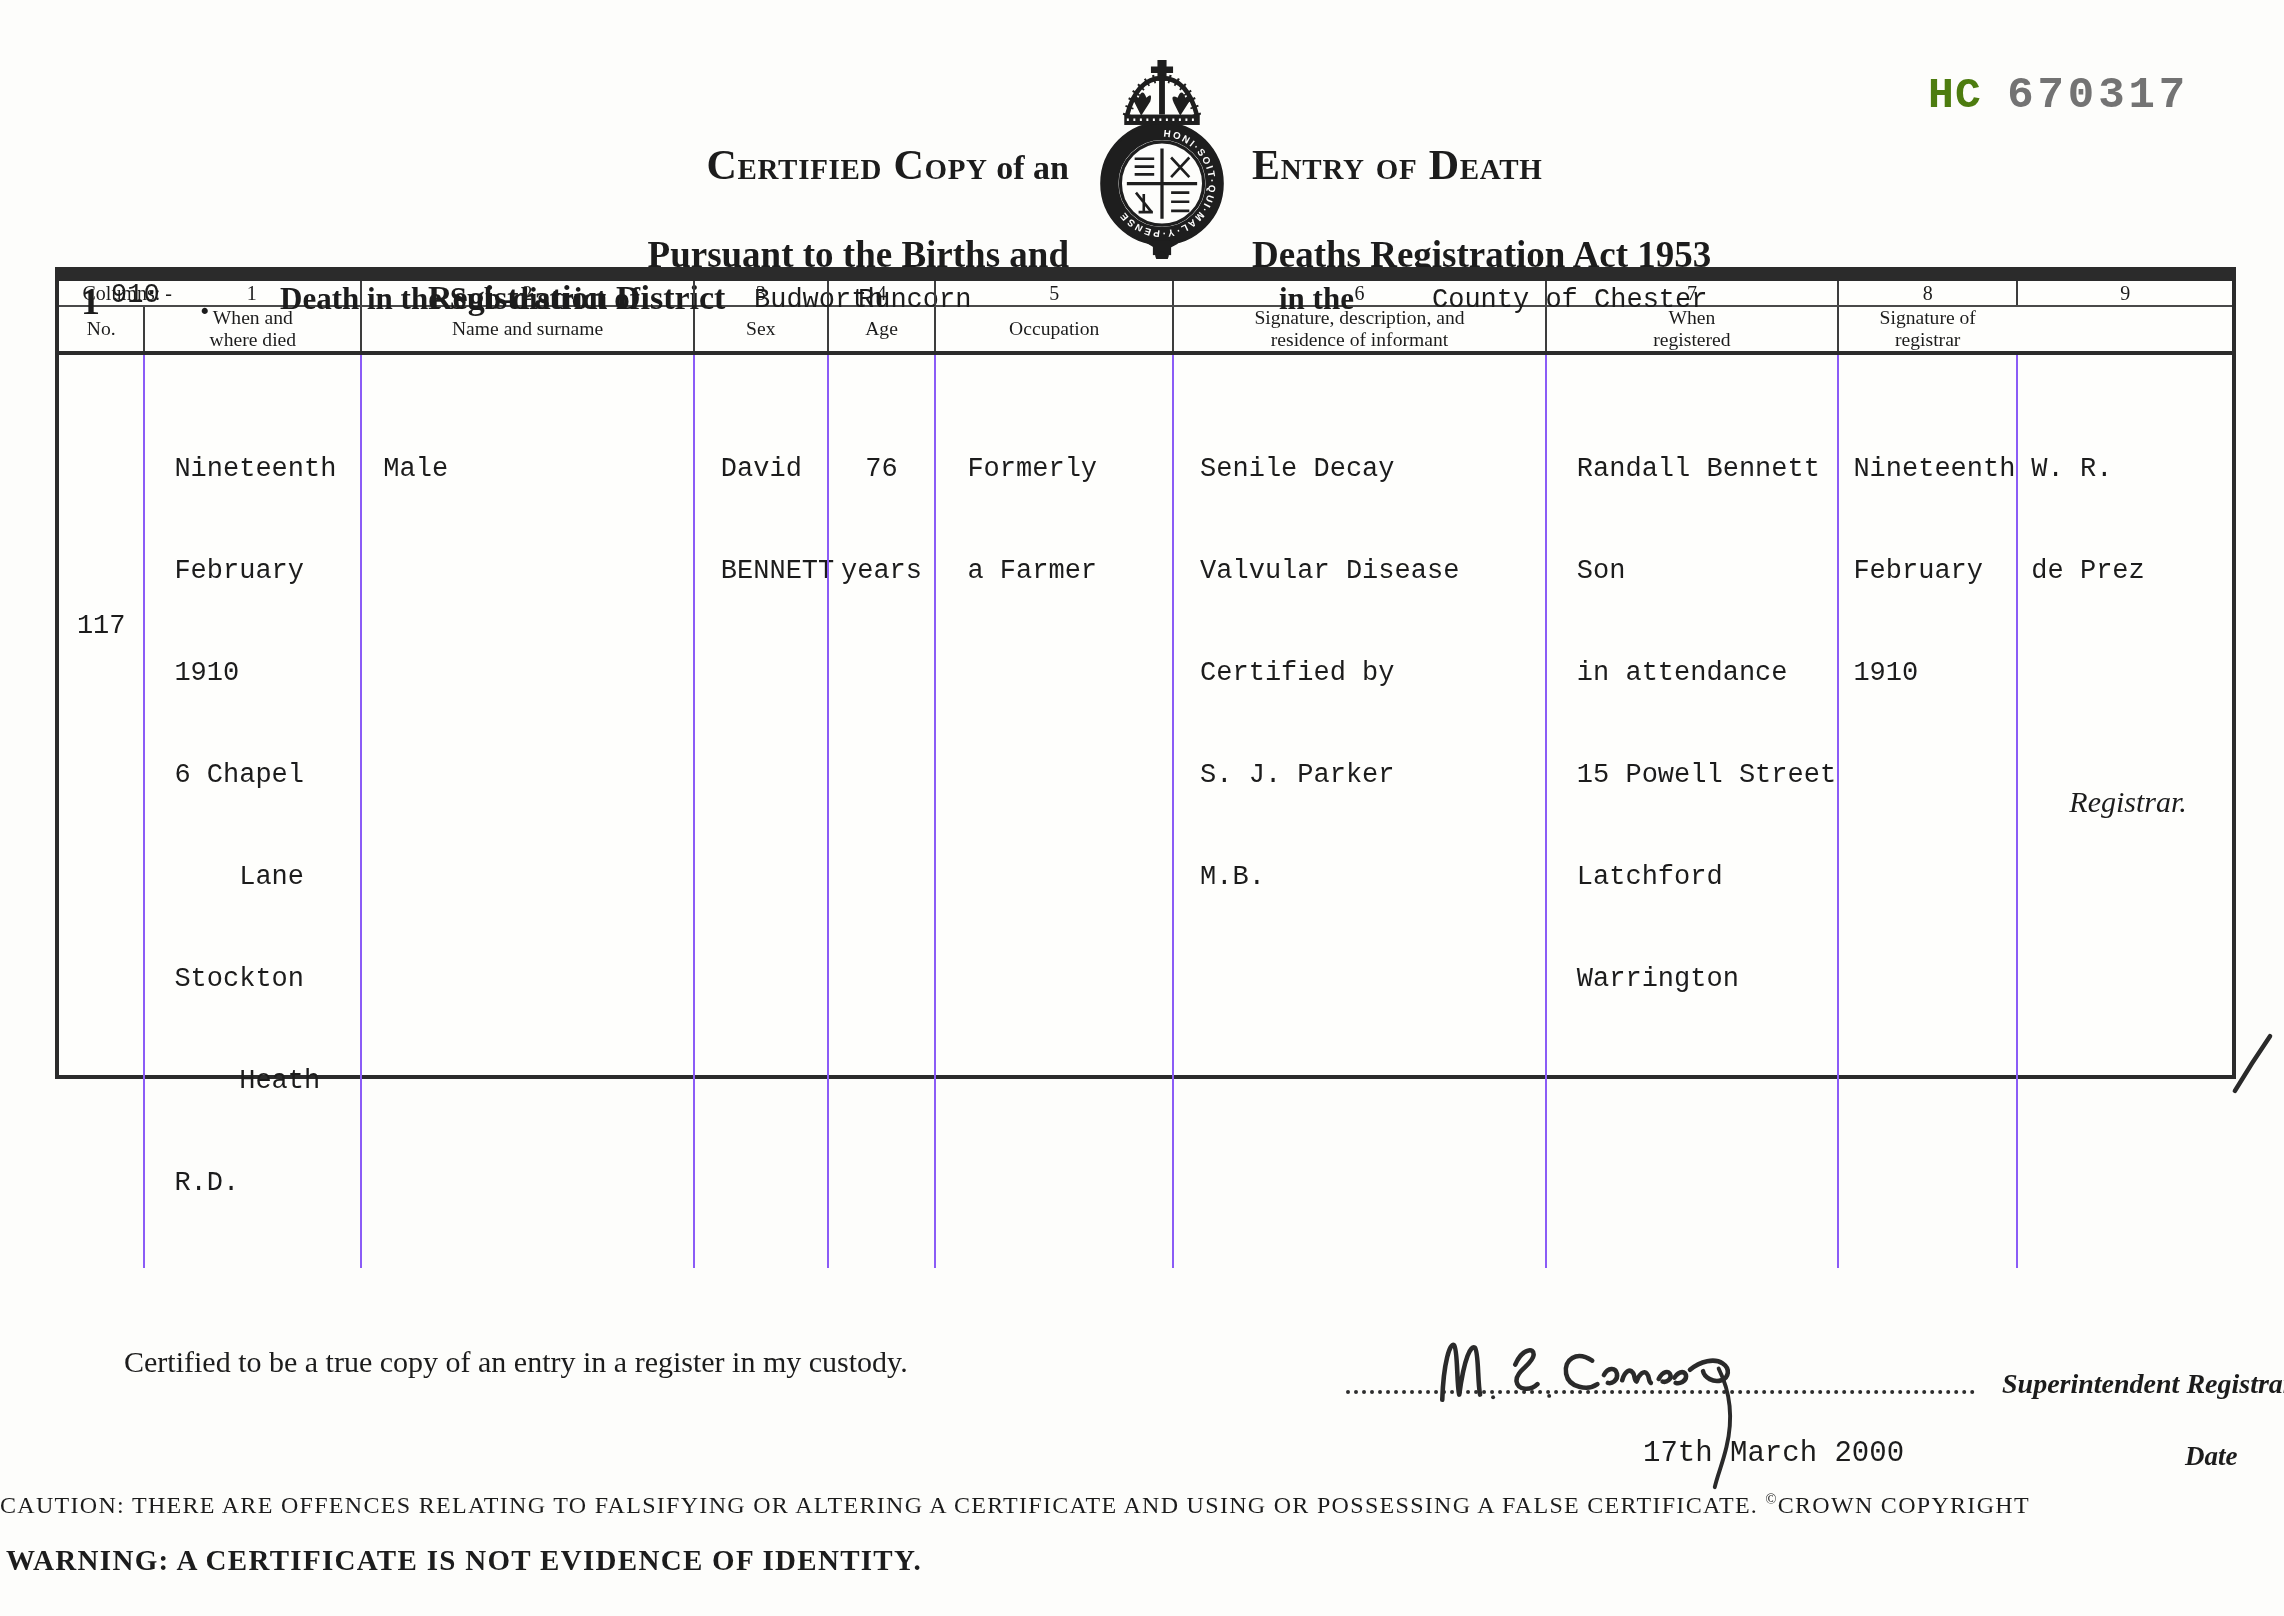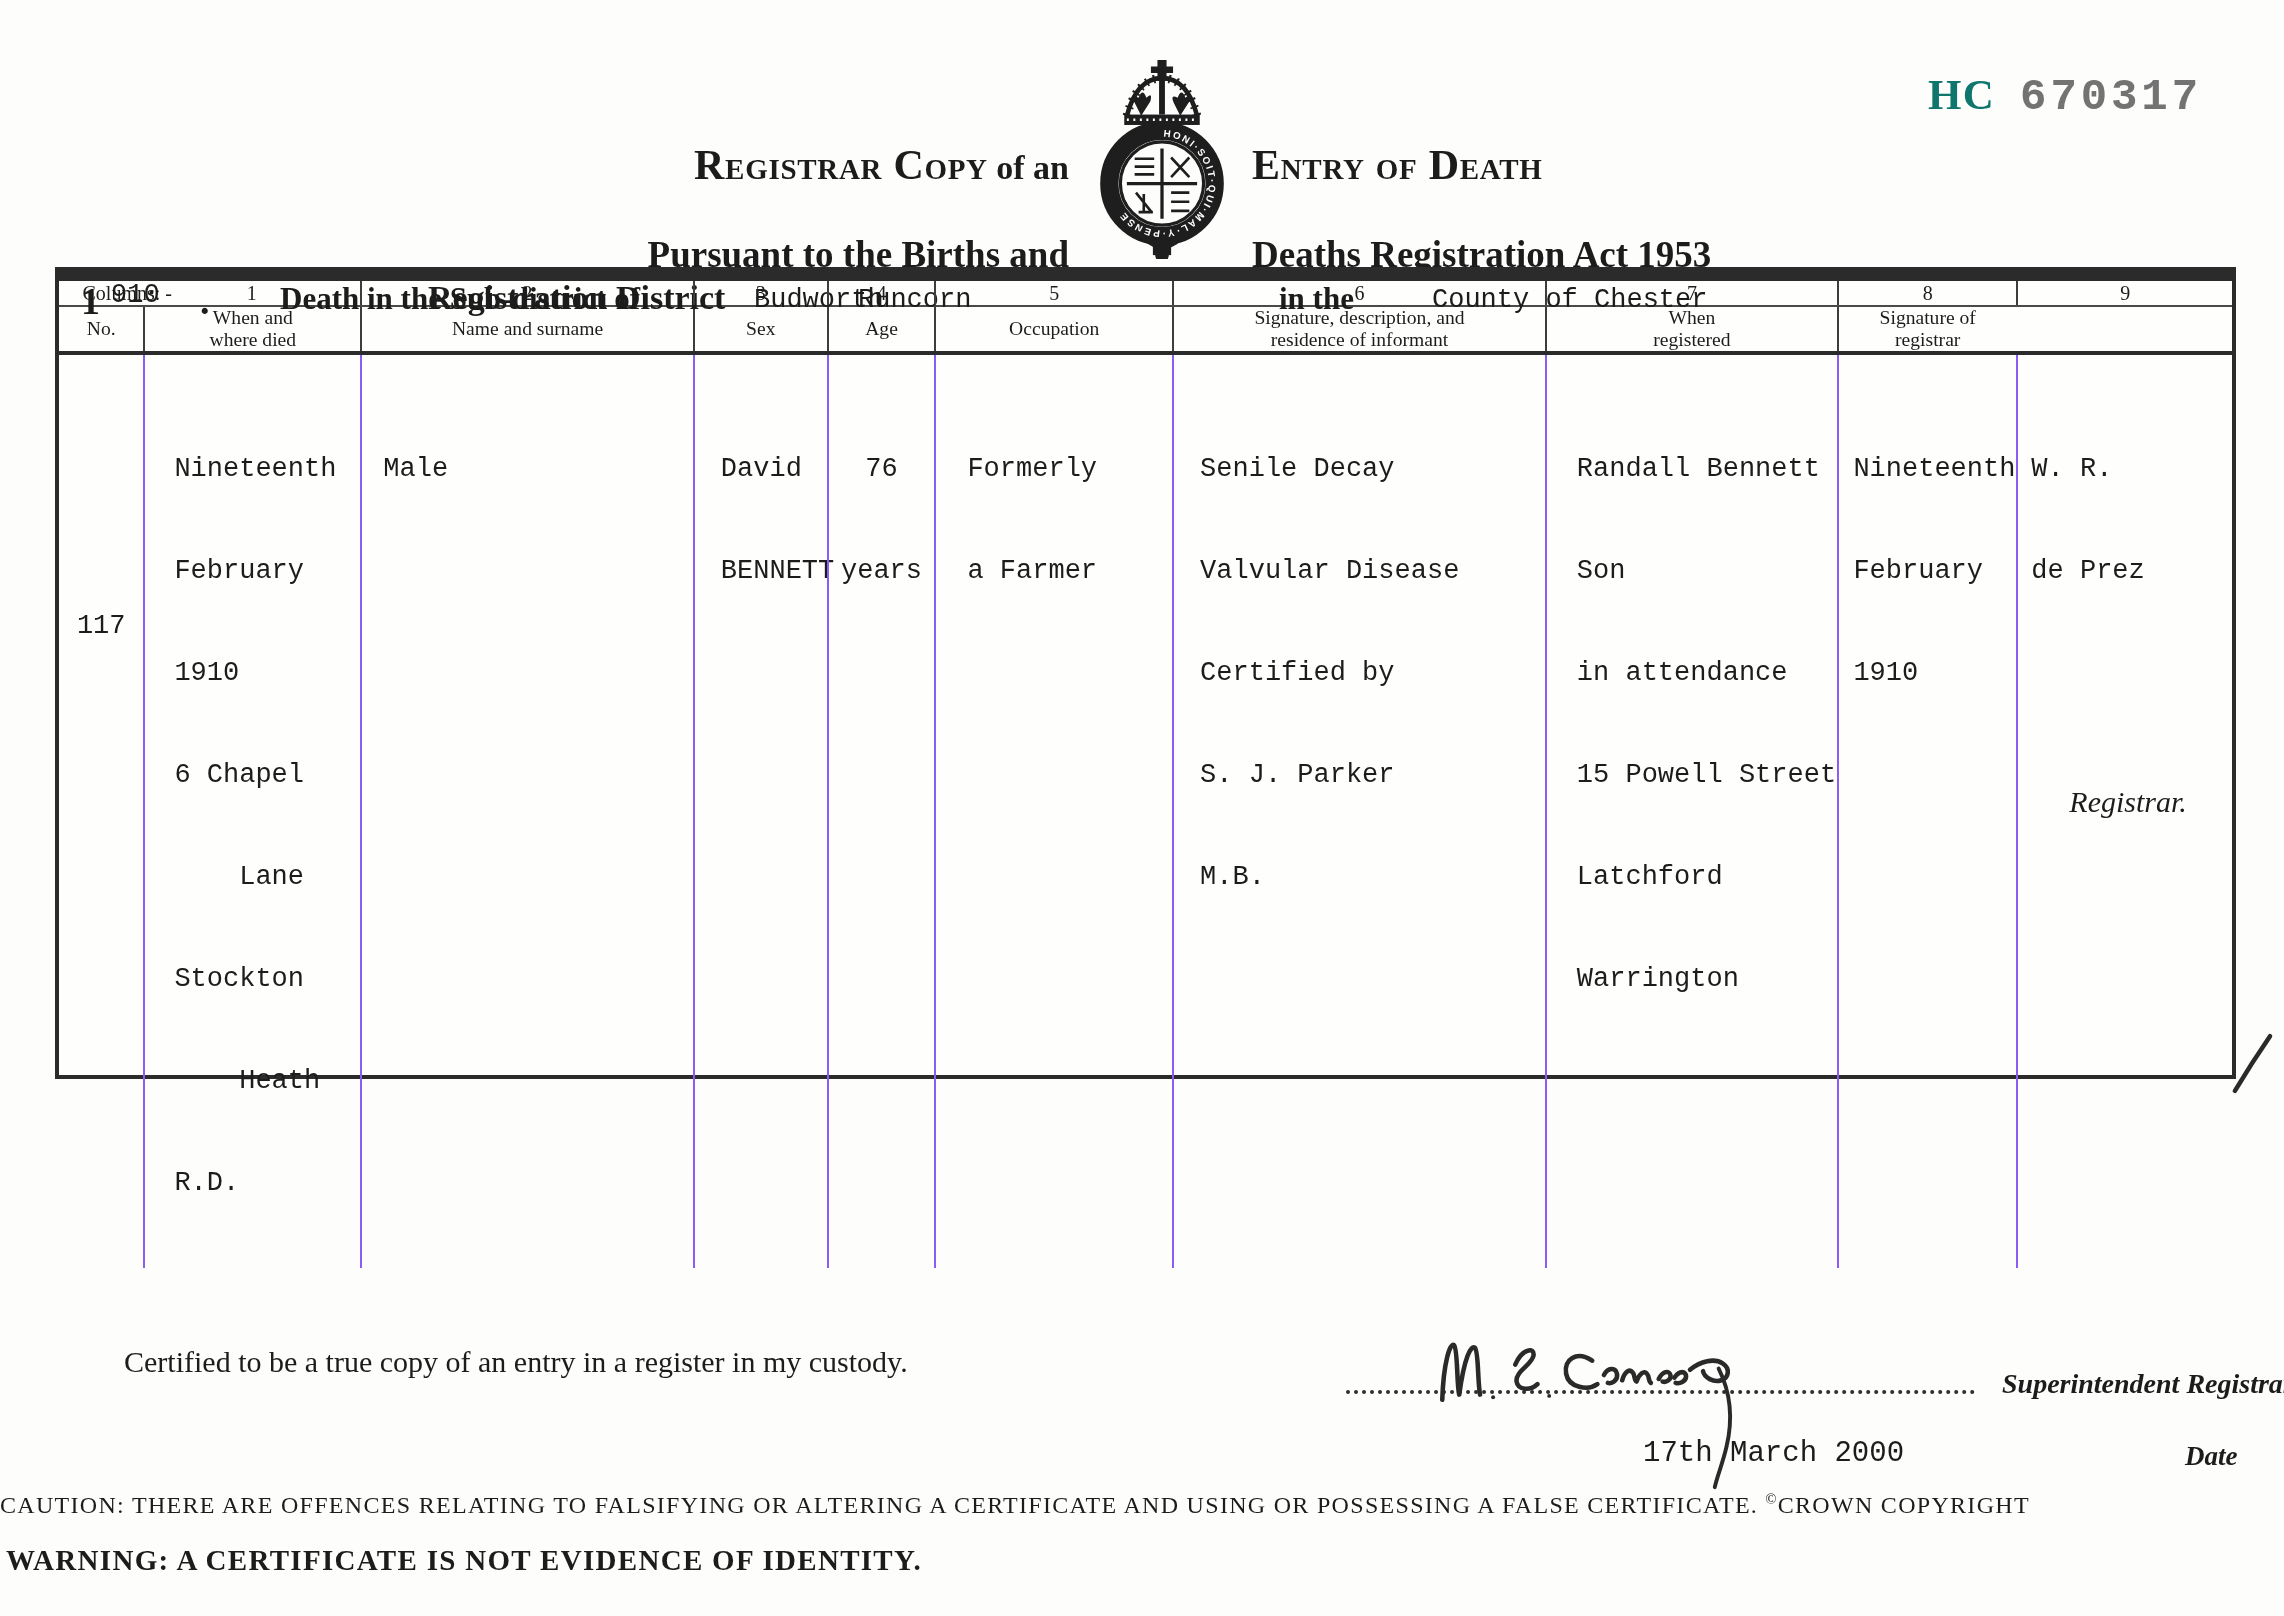--- a/index.html
+++ b/index.html
@@ -3,21 +3,21 @@
 <meta charset="utf-8">
 <style>
   html,body{margin:0;padding:0;background:#e8e8e6;}
   .page{position:relative;width:2284px;height:1617px;background:#fdfdfb;color:#1c1c1c;
         font-family:"Liberation Serif",serif;overflow:hidden;}
   .mono{font-family:"Liberation Mono",monospace;}
   .abs{position:absolute;}
   .nowrap{white-space:nowrap;}
 
   
-  .hc-prefix{font-family:Liberation Serif, serif;font-weight:bold;font-size:43px;letter-spacing:1.3px;color:#0f766e;}
+  .hc-prefix{font-family:Liberation Mono, monospace;font-weight:bold;font-size:43px;letter-spacing:1.3px;color:#4d7c0f;}
   .hc-number{font-family:"Liberation Mono",monospace;font-size:44px;font-weight:bold;letter-spacing:3.9px;color:#737373;}
 
   
   .t-caps{font-variant:small-caps;font-weight:600;font-size:42px;letter-spacing:0.7px;}
   .t-tail{font-size:34px;font-weight:600;}
   .t-sub{font-weight:bold;font-size:37px;margin-top:40px;}
 
   
   .cert-table{position:absolute;left:55px;top:267px;width:2181px;height:812px;
       border:4.6px solid #2b2b2b;box-sizing:border-box;display:flex;flex-direction:column;background:#fefefc;}
@@ -68,21 +68,21 @@
 </head>
 <body>
 
 <div class="page">
 
   <div class="abs nowrap" style="left:1928px;top:70px;">
     <span class="hc-prefix">HC</span><span class="hc-number" style="margin-left:25px;">670317</span>
   </div>
 
   <div class="abs nowrap" style="right:1215px;top:141px;text-align:right;">
-    <span class="t-caps">Registrar Copy</span><span class="t-tail"> of an</span>
+    <span class="t-caps">Certified Copy</span><span class="t-tail"> of an</span>
   </div>
   <div class="abs nowrap t-sub" style="right:1215px;top:193px;text-align:right;">Pursuant to the Births and</div>
   <div class="abs nowrap t-caps" style="left:1252px;top:141px;">Entry of Death</div>
   <div class="abs nowrap t-sub" style="left:1252px;top:193px;">Deaths Registration Act 1953</div>
 
   <svg class="abs" style="left:1098px;top:56px;" width="128" height="203" viewBox="0 0 196 312">
     <g stroke="#1e1e1e" fill="none" stroke-width="5">
 
       <path d="M91 6 h14 v10 h10 v10 h-10 v12 h-14 V26 h-10 V16 h10 z" fill="#1e1e1e" stroke="none"></path>
 

